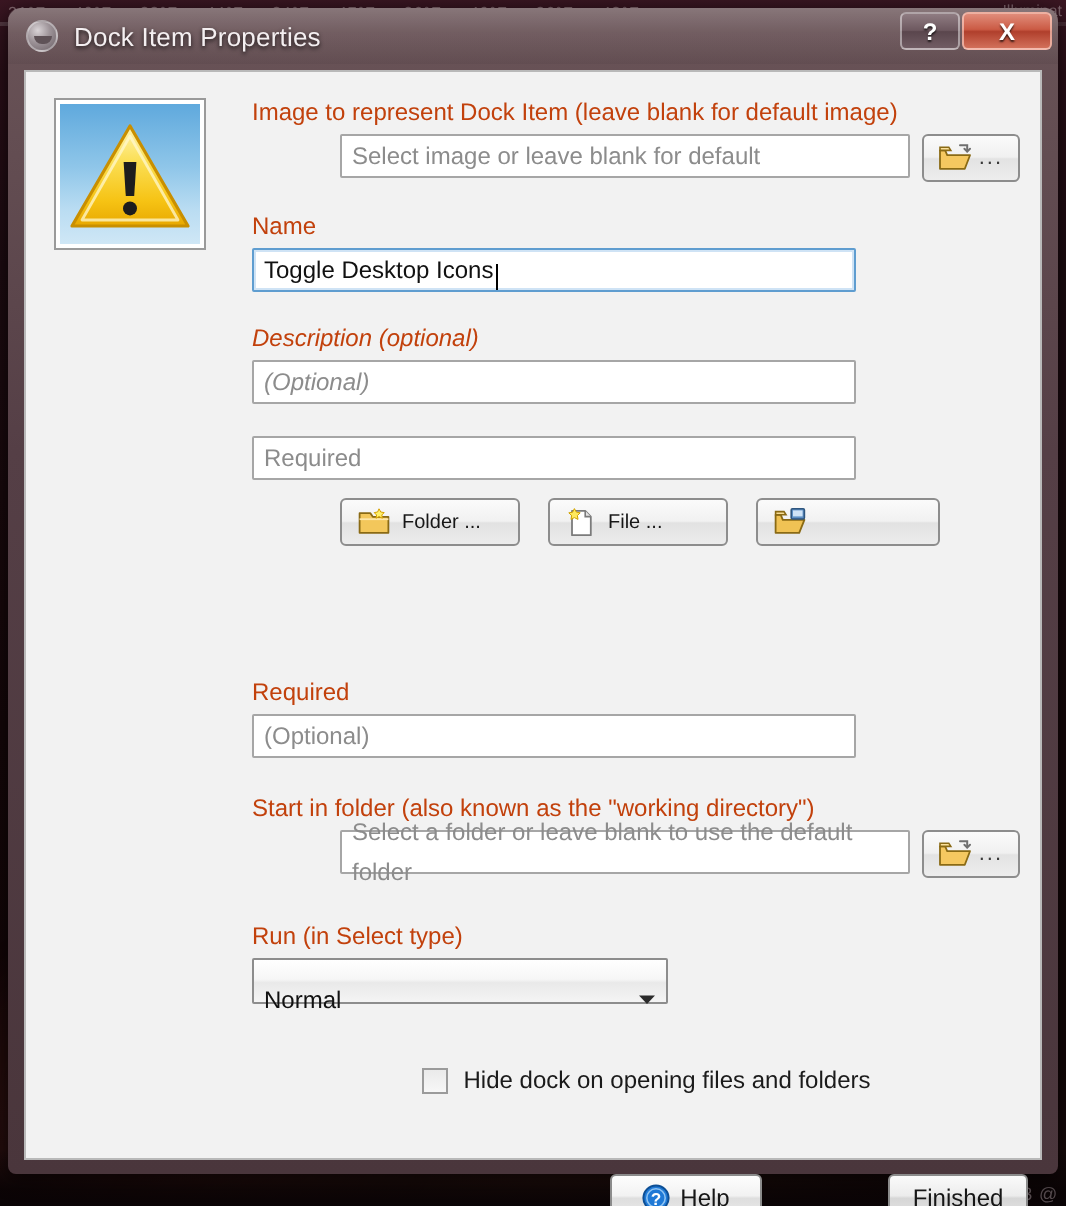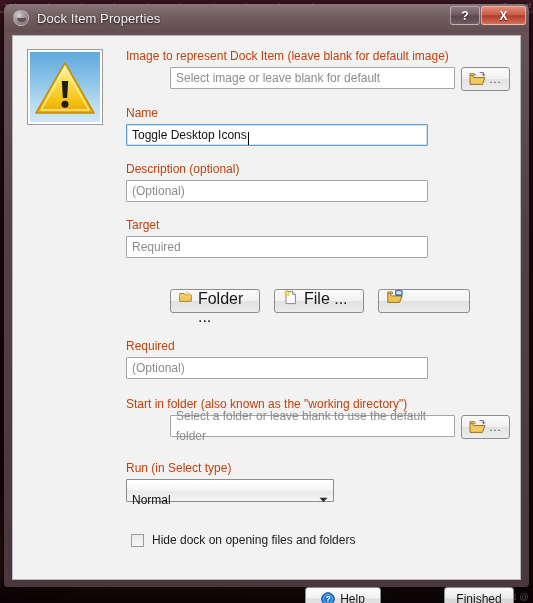--- a/index.html
+++ b/index.html
@@ -279,26 +279,25 @@
   }
 
   
   .tbtn {
     height: 24px;
     border: 1px solid #8d8d8d;
     border-radius: 3px;
     background: linear-gradient(180deg, #fbfbfb 0%, #f1f1f1 48%, #e2e2e2 52%, #ececec 100%);
     box-sizing: border-box;
     display: flex;
-    align-items: flex-start;
+    align-items: center;
     gap: 6px;
     padding: 0 10px 0 8px;
-    font-size: 16px;
+    font-size: 10px;
     color: #171717;
-    margin-top: 22px;
   }
   #btn-folder { width: 90px; }
   #btn-file   { width: 90px; }
   #btn-special{ width: 92px; }
 
   
   #run-select {
     width: 208px;
     height: 23px;
     border: 1px solid #8d8d8d;
@@ -318,20 +317,21 @@
     display: flex;
     align-items: center;
     justify-content: center;
   }
 
   
   #checkbox-row {
     display: flex;
     align-items: center;
     gap: 8px;
+    justify-content: center;
   }
   #hide-dock-check {
     width: 13px; height: 13px;
     border: 1px solid #9b9b9b;
     background: linear-gradient(180deg, #eaeaea 0%, #f7f7f7 100%);
     box-sizing: border-box;
   }
   #hide-dock-label {
     font-size: 12px;
     color: #1b1b1b;
@@ -433,29 +433,28 @@
       </div>
 
       <div class="form-col" style="top:70px;">
         <div class="field-label">Name</div>
         <div class="txtinput focused">
           <span>Toggle Desktop Icons</span>
             <span class="caret"></span>
         </div>
       </div>
 
-      <div class="form-col" style="top:126px;">
+      <div class="form-col" style="top:126px;font-style:italic;">
         <div class="field-label">Description (optional)</div>
         <div class="txtinput">
           <span class="ph">(Optional)</span>
         </div>
       </div>
 
       <div class="form-col" style="top:182px;">
-        <div class="field-label">Target</div>
         <div class="txtinput">
           <span class="ph">Required</span>
         </div>
         <div class="row" style="margin-top:9px; gap:14px;">
           <div class="tbtn" id="btn-folder">
             <svg width="16" height="14" viewBox="0 0 16 14">
               <path d="M0.8 2.6 L0.8 12.4 L15.2 12.4 L15.2 4.4 L7.4 4.4 L6.2 2.6 Z" fill="#f3c75b" stroke="#8a6a14" stroke-width="0.9" stroke-linejoin="round"></path>
               <path d="M0.8 5.6 L15.2 5.6" stroke="#fde6a8" stroke-width="0.9"></path>
               <path d="M10.5 0.4 L11.4 2 L13.1 2.3 L11.9 3.5 L12.2 5.1 L10.5 4.3 L9 5.1 L9.3 3.5 L8.1 2.3 L9.8 2 Z" fill="#fff06a" stroke="#d6a000" stroke-width="0.5"></path>
             </svg>

